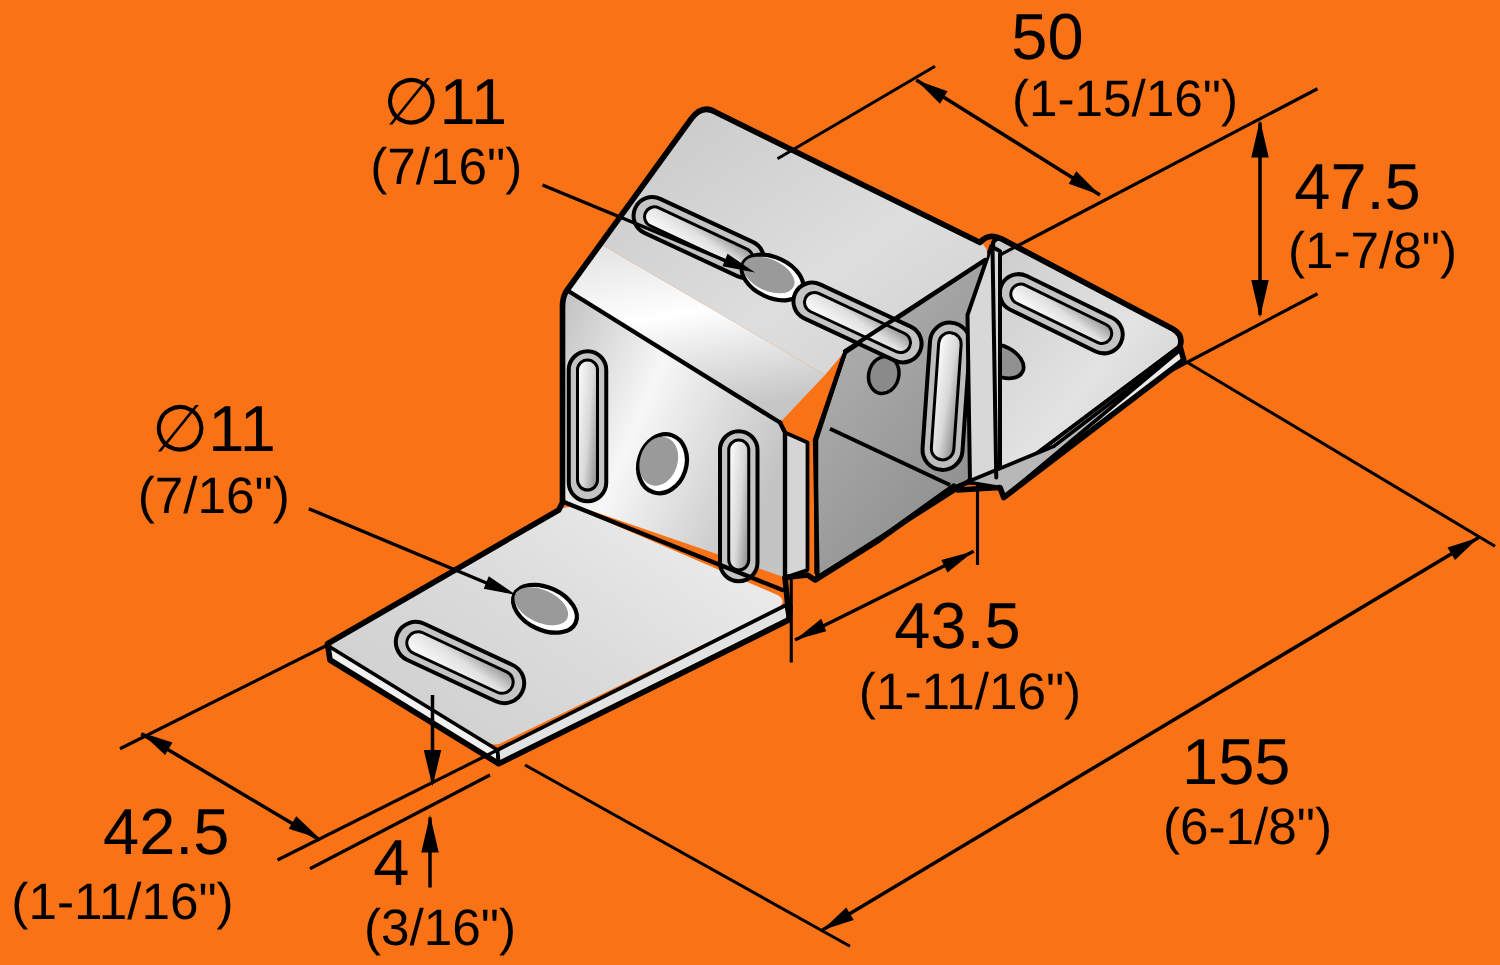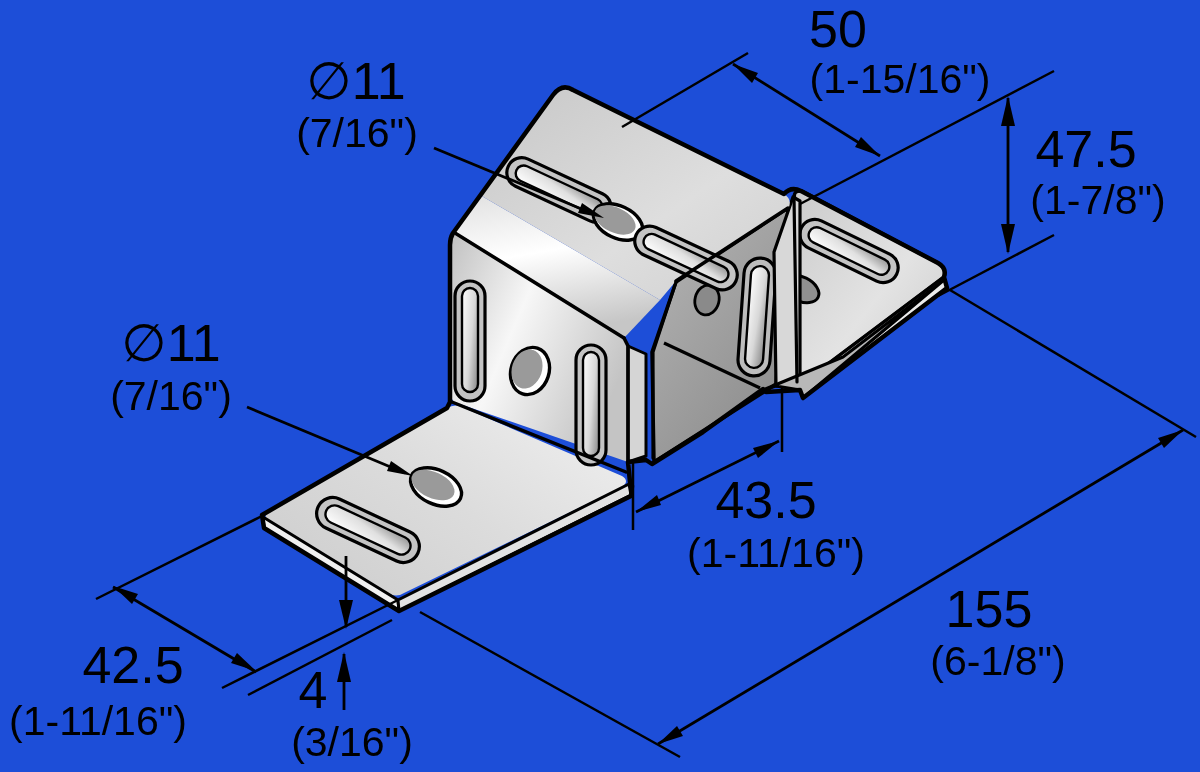--- a/index.html
+++ b/index.html
@@ -1,16 +1,16 @@
 <!DOCTYPE html>
 <html><head>
 <meta charset="utf-8">
 <style>
   html,body{margin:0;padding:0;background:#ffffff;}
-  .stage{width:1200px;height:772px;position:relative;background:#1d4ed8;overflow:hidden;}
+  .stage{width:1200px;height:772px;position:relative;background:#f97316;overflow:hidden;}
   svg{display:block;}
   text{font-family:"Liberation Sans","DejaVu Sans",sans-serif;fill:#000;}
   .num{font-size:52px;}
   .frac{font-size:41px;}
   .edge{stroke:#000;fill:none;}
 </style>
 </head>
 <body>
 
 <div class="stage">

